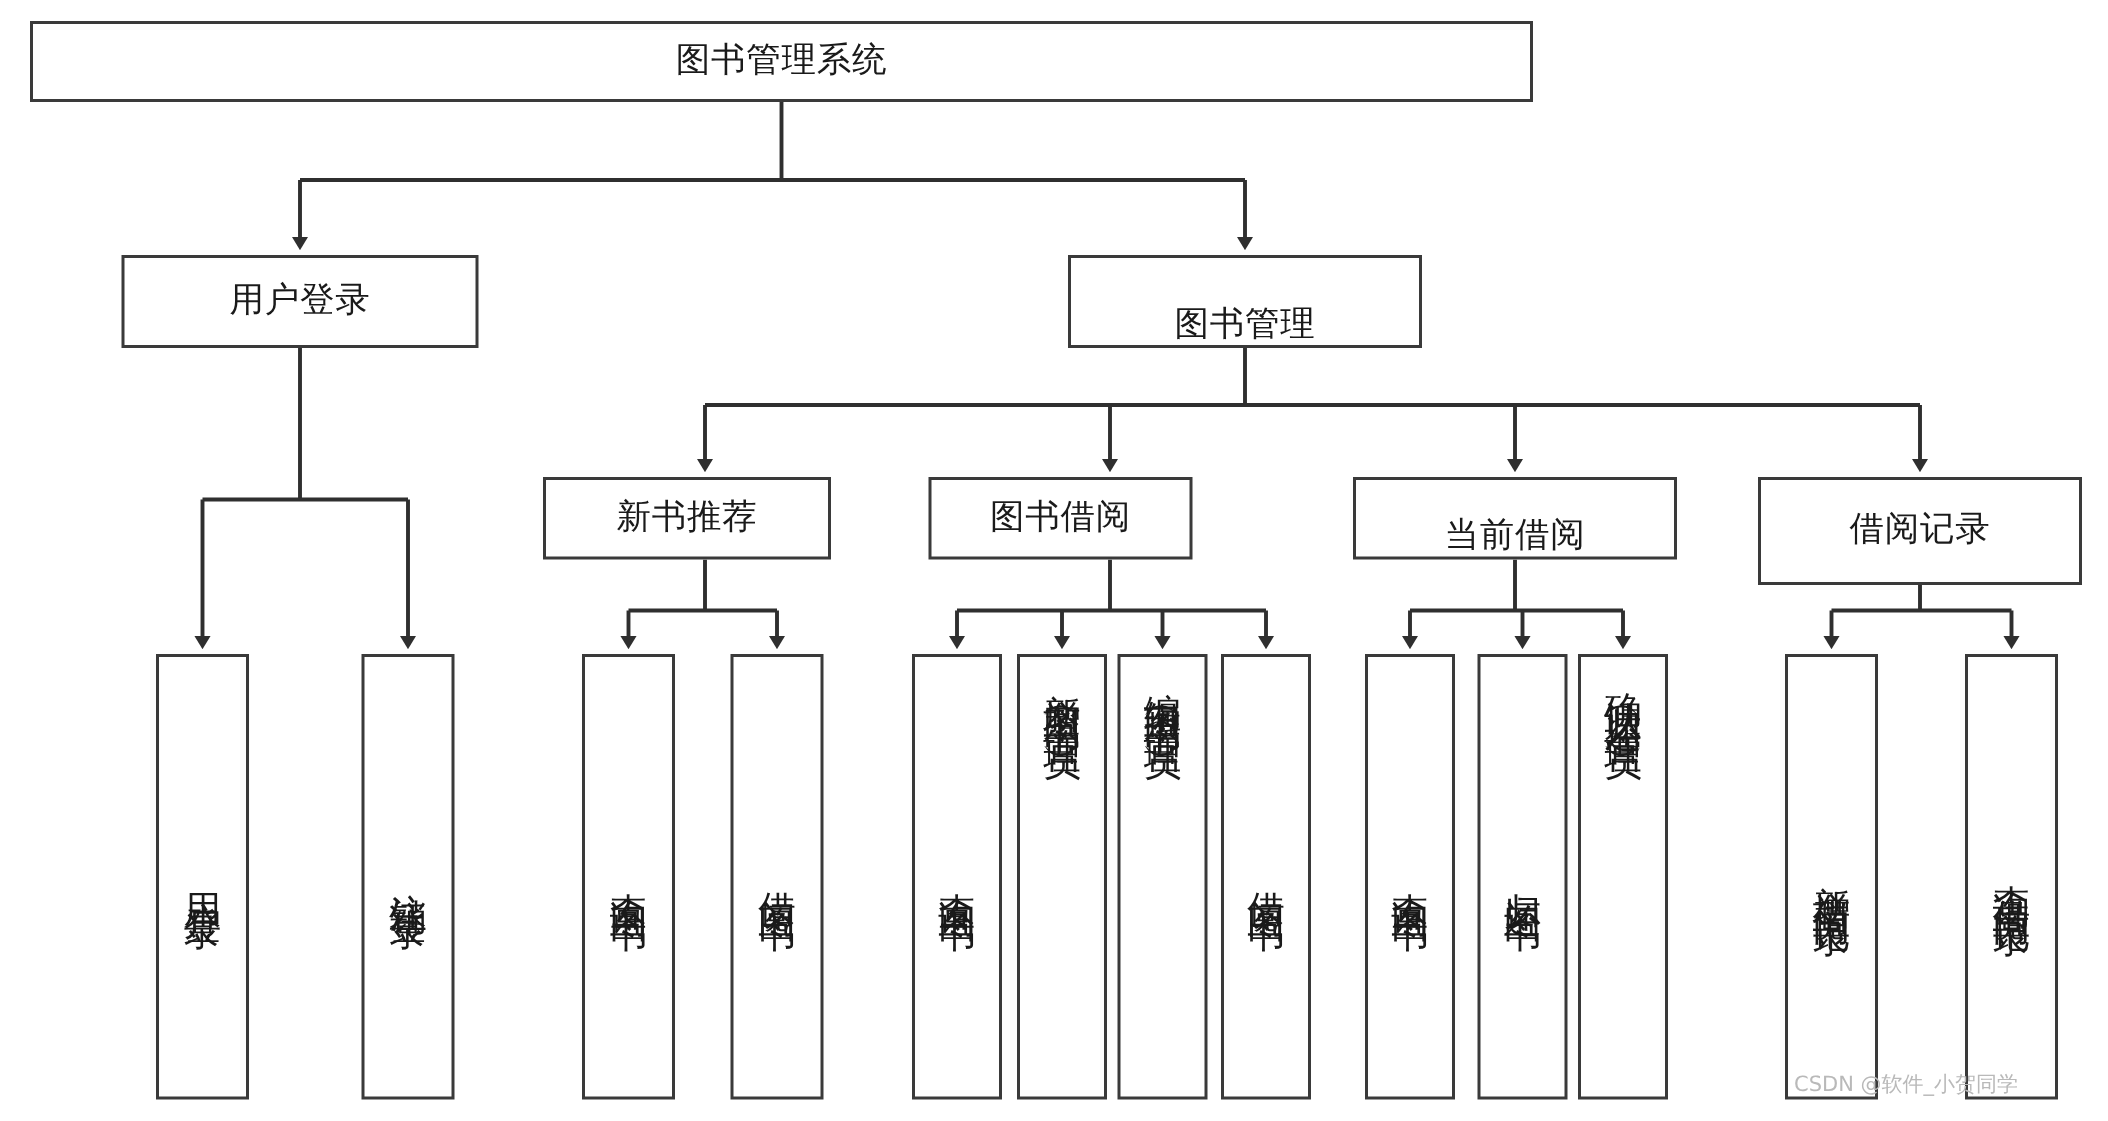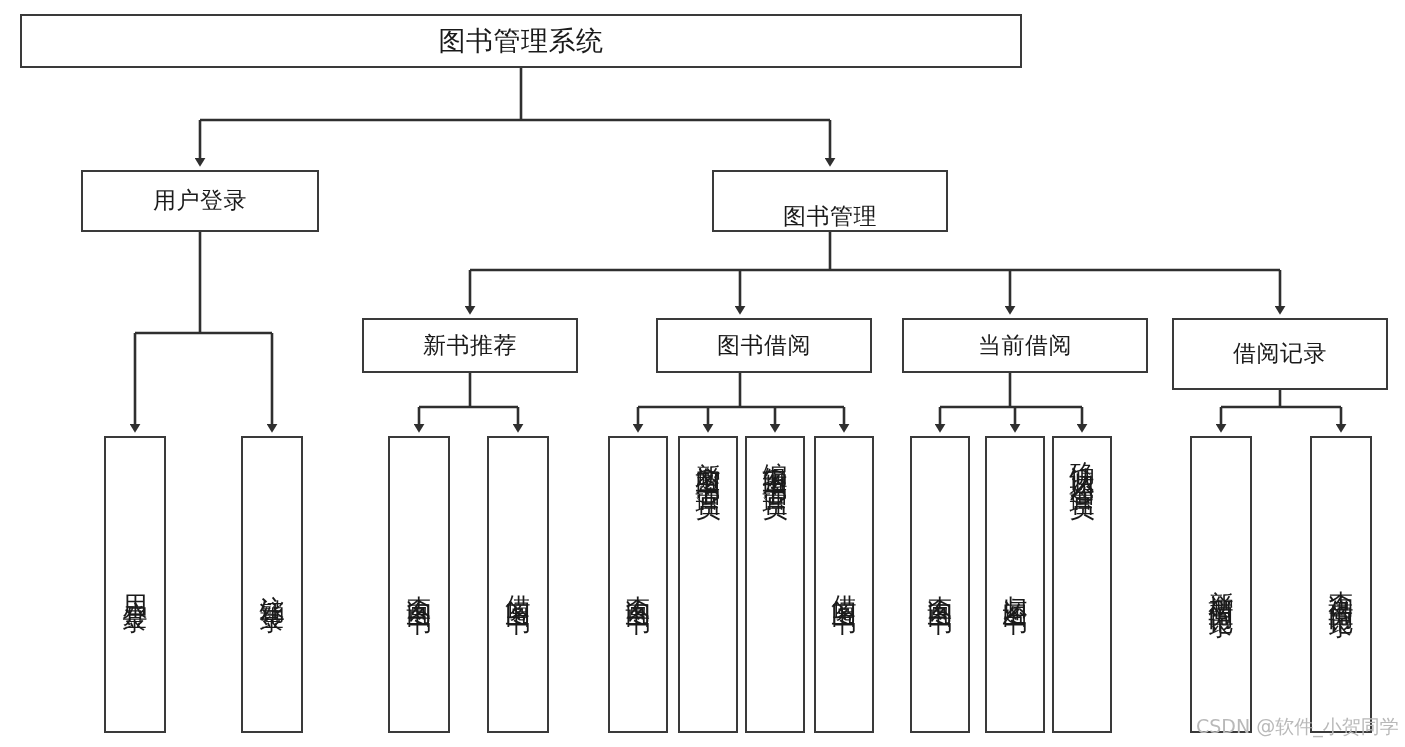--- a/index.html
+++ b/index.html
@@ -41,21 +41,21 @@
     line-height: 1.12;
     white-space: pre;
     text-align: center;
   }
   
   .node.h .node-label {
     font-size: 23px;
     letter-spacing: 0.5px;
   }
   .node.root .node-label {
-    font-size: 27px;
+    font-size: 23px;
     letter-spacing: 0.5px;
   }
   
   .node.v {
     align-items: flex-start;
     justify-content: center;
     padding-top: 0;
   }
   .node.v .node-label {
     writing-mode: vertical-rl;
@@ -65,21 +65,21 @@
     line-height: 1;
     margin: 0 auto;
   }
   .node.v.mid .node-label {
     margin-top: auto;
     margin-bottom: auto;
   }
   .watermark {
     position: absolute;
     color: #b9b9b9;
-    font-size: 19px;
+    font-size: 14px;
     white-space: nowrap;
     z-index: 5;
     font-family: "DejaVu Sans", "Liberation Sans", sans-serif;
   }
 </style>
 </head>
 <body>
 
 <div id="diagram-canvas">
 
@@ -129,27 +129,27 @@
   <div id="nodes-layer">
       <div class="node root h" style="left: 20px; top: 14px; width: 1002px; height: 54px;">
         <span class="node-label">图书管理系统</span>
       </div>
       <div class="node h" style="left: 81px; top: 170px; width: 238px; height: 62px;">
         <span class="node-label">用户登录</span>
       </div>
       <div class="node h" style="left: 712px; top: 170px; width: 236px; height: 62px; align-items: flex-end;">
         <span class="node-label">图书管理</span>
       </div>
-      <div class="node h" style="left: 362px; top: 318px; width: 216px; height: 55px;">
+      <div class="node h" style="left: 362px; top: 318px; width: 192px; height: 55px;">
         <span class="node-label">新书推荐</span>
       </div>
-      <div class="node h" style="left: 656px; top: 318px; width: 216px; height: 55px;">
+      <div class="node h" style="left: 619px; top: 318px; width: 176px; height: 55px;">
         <span class="node-label">图书借阅</span>
       </div>
-      <div class="node h" style="left: 902px; top: 318px; width: 246px; height: 55px;">
+      <div class="node h" style="left: 902px; top: 318px; width: 216px; height: 55px; align-items: flex-end;">
         <span class="node-label">当前借阅</span>
       </div>
       <div class="node h" style="left: 1172px; top: 318px; width: 216px; height: 72px;">
         <span class="node-label">借阅记录</span>
       </div>
       <div class="node v mid" style="left: 104px; top: 436px; width: 62px; height: 297px;">
         <span class="node-label">用户登录</span>
       </div>
       <div class="node v mid" style="left: 241px; top: 436px; width: 62px; height: 297px;">
         <span class="node-label">注销登录</span>

